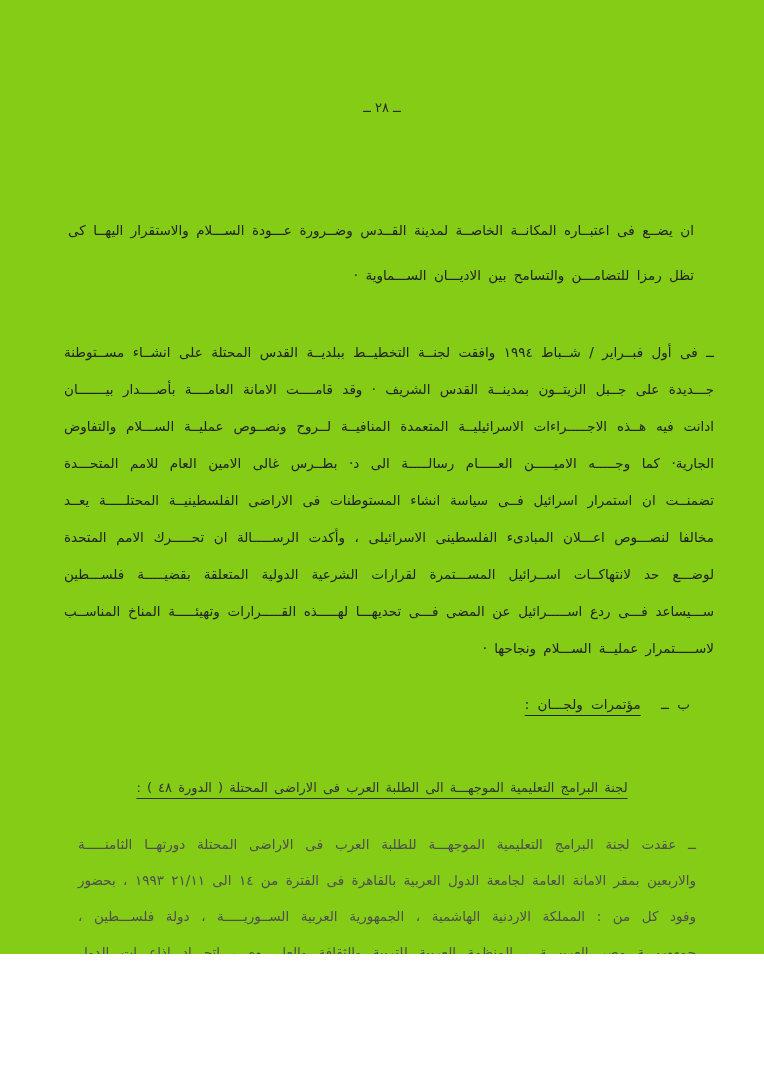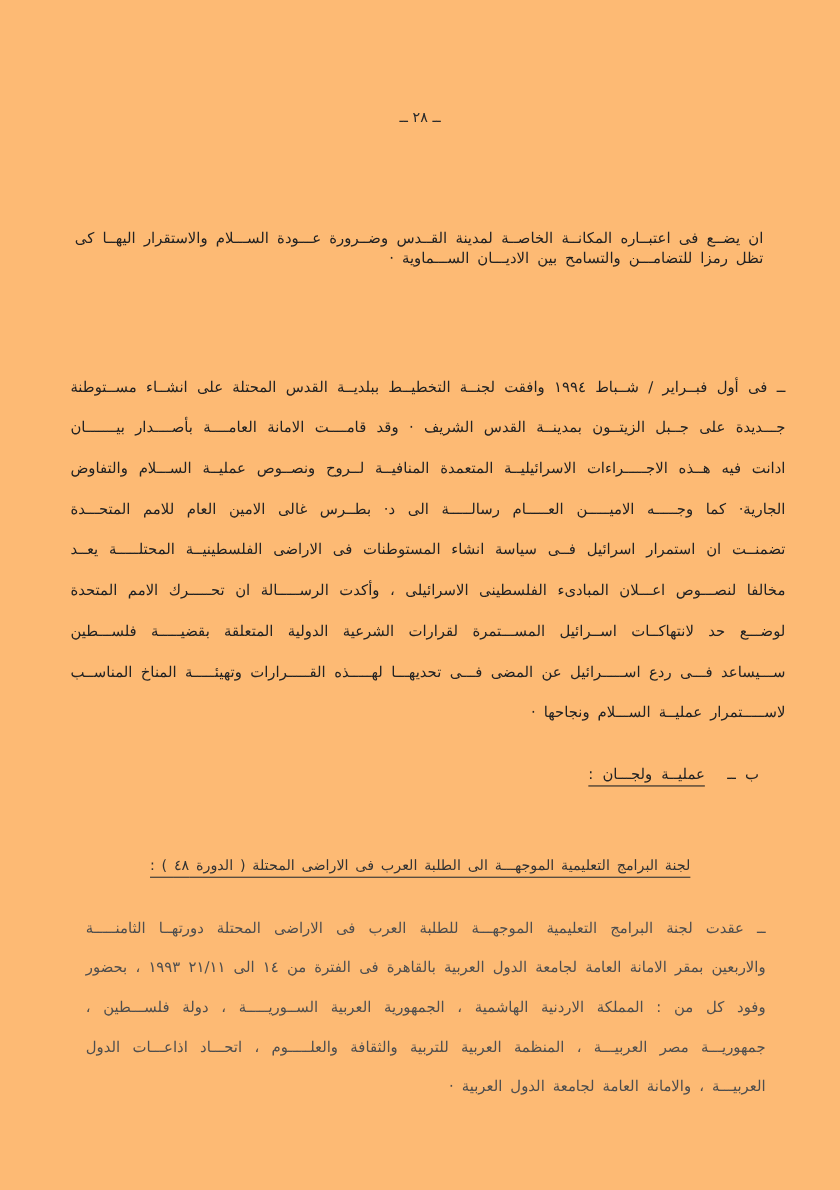--- a/index.html
+++ b/index.html
@@ -3,22 +3,22 @@
 <meta charset="utf-8">
 <style>
   html, body {
     margin: 0;
     padding: 0;
     background: #ffffff;
   }
   .page {
     position: relative;
     width: 764px;
-    height: 1082px;
-    background: #fdba74;
+    height: 954px;
+    background: #84cc16;
     overflow: hidden;
     direction: rtl;
     font-family: "DejaVu Sans", sans-serif;
     color: #1d1d1d;
   }
   .page-number {
     position: absolute;
     top: 100px;
     left: 0;
     right: 0;
@@ -34,21 +34,21 @@
     line-height: 28px;
     text-align: justify;
     text-justify: inter-word;
     word-spacing: 3px;
     color: #222222;
   }
   .para-intro {
     top: 208px;
     right: 70px;
     left: 68px;
-    line-height: 18px;
+    line-height: 45px;
   }
   .heading-settlements {
     position: absolute;
     top: 300px;
     right: 108px;
     margin: 0;
     font-size: 13.5px;
     font-weight: bold;
     color: #1b1b1b;
     word-spacing: 3px;
@@ -107,21 +107,21 @@
 
   <div class="page-number">ــ ٢٨ ــ</div>
 
   <p class="para para-intro">ان يضــع فى اعتبــاره المكانــة الخاصــة لمدينة القــدس وضــرورة عـــودة الســـلام والاستقرار اليهــا كى تظل رمزا للتضامـــن والتسامح بين الاديـــان الســـماوية ·</p>
 
 
   <p class="para para-settlements">ــ فى أول فبــراير / شــباط ١٩٩٤ وافقت لجنــة التخطيــط ببلديــة القدس المحتلة على انشــاء مســتوطنة جـــديدة على جــبل الزيتــون بمدينــة القدس الشريف · وقد قامــــت الامانة العامــــة بأصــــدار بيـــــــان ادانت فيه هــذه الاجـــــراءات الاسرائيليــة المتعمدة المنافيــة لــروح ونصــوص عمليــة الســـلام والتفاوض الجارية· كما وجـــــه الاميـــــن العـــــام رسالـــــة الى د· بطــرس غالى الامين العام للامم المتحـــدة تضمنــت ان استمرار اسرائيل فــى سياسة انشاء المستوطنات فى الاراضى الفلسطينيــة المحتلـــــة يعــد مخالفا لنصـــوص اعـــلان المبادىء الفلسطينى الاسرائيلى ، وأكدت الرســـــالة ان تحـــــرك الامم المتحدة لوضـــع حد لانتهاكــات اســرائيل المســـتمرة لقرارات الشرعية الدولية المتعلقة بقضيـــــة فلســـطين ســـيساعد فـــى ردع اســـــرائيل عن المضى فـــى تحديهـــا لهـــــذه القـــــرارات وتهيئـــــة المناخ المناســب لاســـــتمرار عمليــة الســـلام ونجاحها ·</p>
 
   <h3 class="section-b">
     <span class="prefix">ب ــ</span>
-    <span class="underlined">عمليــة ولجـــان :</span>
+    <span class="underlined">مؤتمرات ولجـــان :</span>
   </h3>
 
   <h4 class="heading-committee">
     <span class="underlined">لجنة البرامج التعليمية الموجهـــة الى الطلبة العرب فى الاراضى المحتلة ( الدورة ٤٨ ) :</span>
   </h4>
 
   <p class="para para-committee">ــ عقدت لجنة البرامج التعليمية الموجهـــة للطلبة العرب فى الاراضى المحتلة دورتهــا الثامنـــــة والاربعين بمقر الامانة العامة لجامعة الدول العربية بالقاهرة فى الفترة من ١٤ الى ٢١/١١ ١٩٩٣ ، بحضور وفود كل من : المملكة الاردنية الهاشمية ، الجمهورية العربية الســوريـــــة ، دولة فلســـطين ، جمهوريـــة مصر العربيـــة ، المنظمة العربية للتربية والثقافة والعلـــــوم ، اتحـــاد اذاعـــات الدول العربيـــة ، والامانة العامة لجامعة الدول العربية ·</p>
 
 </div>
 

